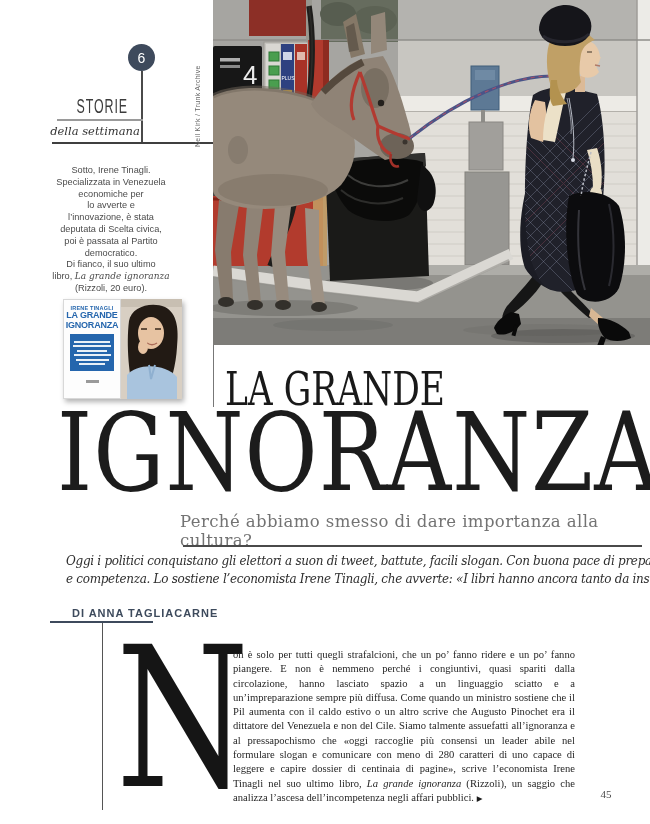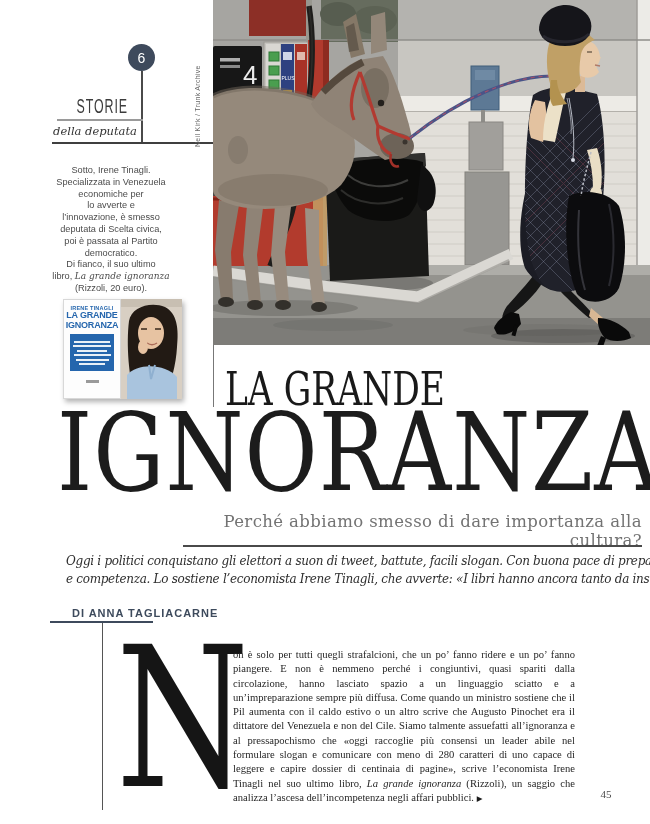--- a/index.html
+++ b/index.html
@@ -38,21 +38,21 @@
   .book-mark{width:13px;height:3px;background:#9a9a9a;margin:9px auto 0;}
   .book-right{width:61px;height:100%;}
 
   
   .kicker-vrule{left:213px;top:345px;width:1px;height:62px;background:#777;}
   .kicker{left:225px;top:366px;font-family:"DejaVu Serif",serif;font-size:42px;line-height:42px;
           color:#191919;transform:scale(0.82,1.12);transform-origin:0 0;white-space:nowrap;}
   .headline{left:57px;top:407px;font-family:"DejaVu Serif",serif;font-size:92px;line-height:80px;
             color:#1c1c1c;letter-spacing:1px;transform:scale(0.97,1.17);transform-origin:0 0;
             white-space:nowrap;}
-  .subhead{left:180px;top:512px;width:462px;text-align:right;font-family:"DejaVu Serif",serif;
+  .subhead{left:180px;top:512px;width:462px;font-family:"DejaVu Serif",serif;
            font-size:16.5px;color:#737373;letter-spacing:.4px;}
   .deck-rule{left:183px;top:545px;width:459px;height:2px;background:#4a4a4a;}
   .deck{left:66px;top:553px;font-family:"DejaVu Serif",serif;font-style:italic;font-size:12px;
         letter-spacing:-0.3px;line-height:17.5px;color:#2e2e2e;white-space:nowrap;}
 
   
   .byline{left:60px;top:607px;font-size:11px;font-weight:bold;letter-spacing:1px;color:#3d4a5c;
           white-space:nowrap;margin-left:12px;}
   .byline-rule{left:50px;top:621px;width:103px;height:2px;background:#3d4a5c;}
   .article-vrule{left:102px;top:623px;width:1px;height:187px;background:#555;}
@@ -268,30 +268,30 @@
         <path d="M326,30 C326,12 344,2 360,6 C374,10 380,20 378,30 C376,40 366,46 352,46 C338,46 328,40 326,30 Z" fill="#15151a"></path>
         <path d="M330,36 C340,44 366,44 376,34" stroke="#26262e" stroke-width="3" fill="none"></path>
       </g>
     </svg>
   </div>
 
   <div class="abs badge">6</div>
   <div class="abs vrule-top"></div>
   <div class="abs storie">STORIE</div>
   <div class="abs storie-rule"></div>
-  <div class="abs della">della deputata</div>
+  <div class="abs della">della settimana</div>
   <div class="abs toprule"></div>
   <div class="abs credit">Neil Kirk / Trunk Archive</div>
 
   <div class="abs caption">
     <div>Sotto, Irene Tinagli.</div>
     <div>Specializzata in Venezuela</div>
     <div>economiche per</div>
     <div>lo avverte e</div>
-    <div>l’innovazione, è smesso</div>
+    <div>l’innovazione, è stata</div>
     <div>deputata di Scelta civica,</div>
     <div>poi è passata al Partito</div>
     <div>democratico.</div>
     <div>Di fianco, il suo ultimo</div>
     <div><span>libro, </span><em>La grande ignoranza</em></div>
     <div>(Rizzoli, 20 euro).</div>
   </div>
 
   <div class="abs book">
     <div class="book-left">

